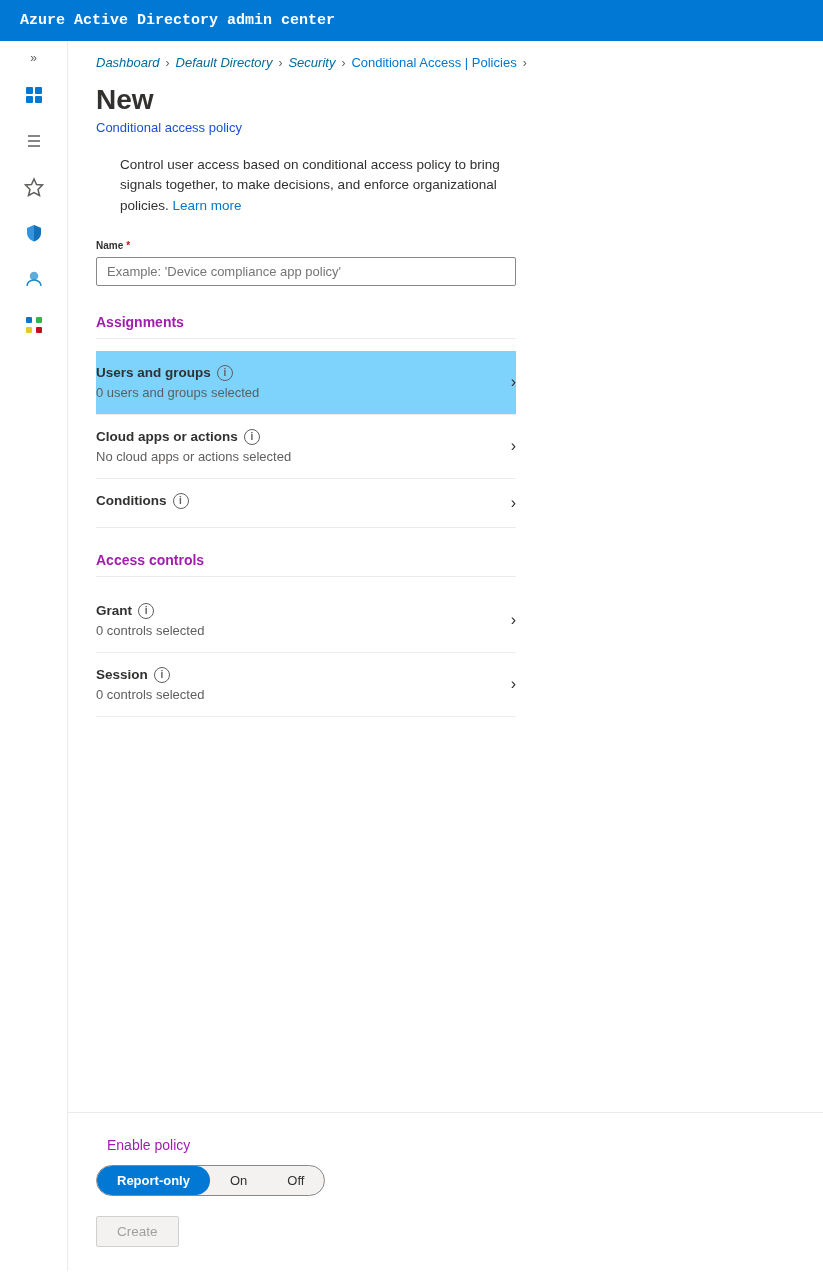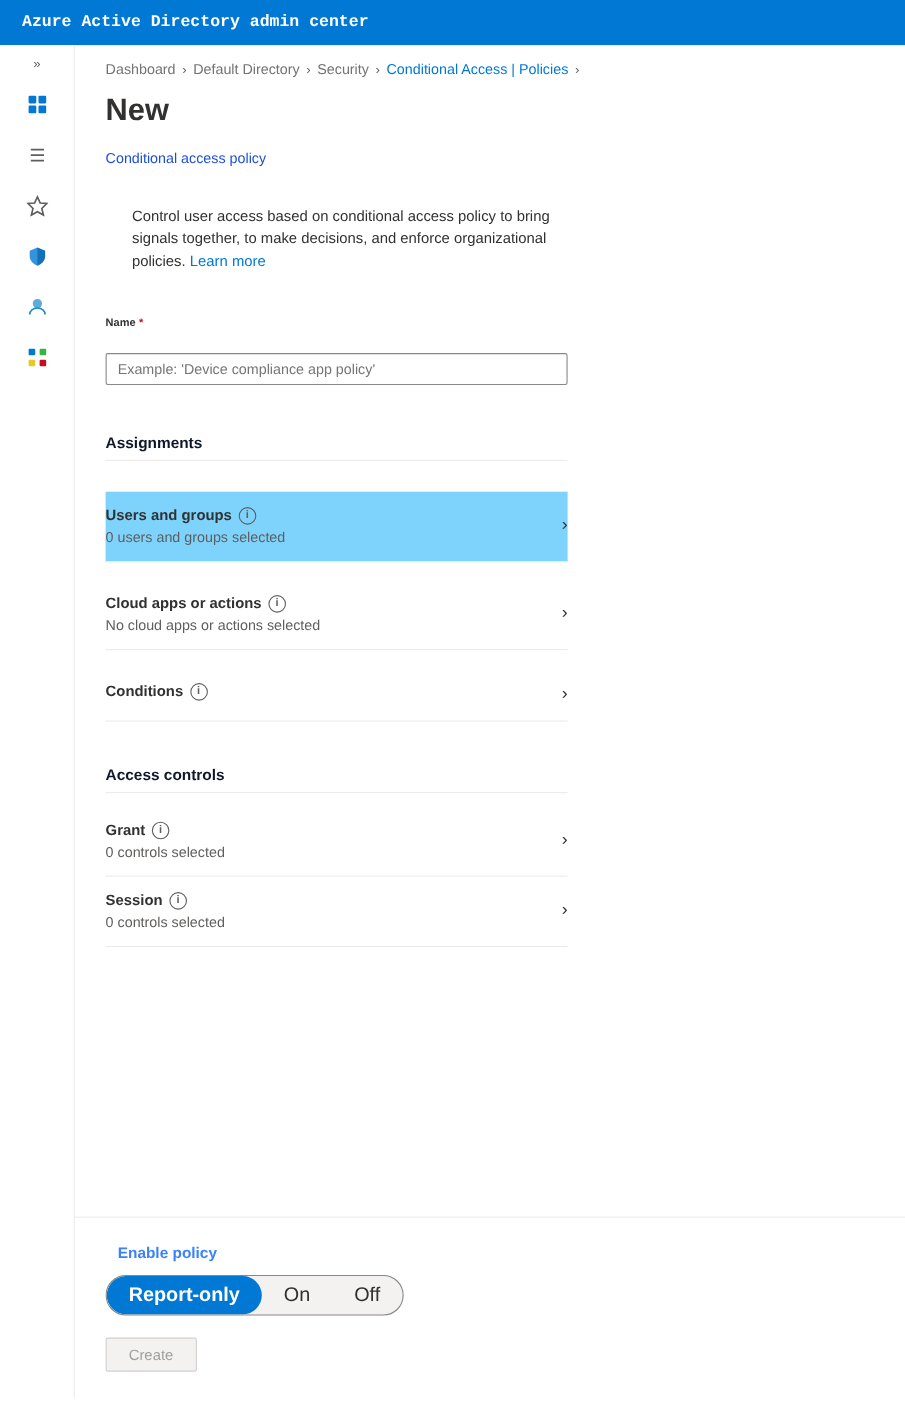--- a/index.html
+++ b/index.html
@@ -59,31 +59,30 @@
     
     .breadcrumb {
       display: flex;
       align-items: center;
       padding: 14px 28px 10px 28px;
       font-size: 13px;
       color: #0078d4;
       flex-wrap: wrap;
       gap: 2px;
     }
-    .breadcrumb a { color: #737373; text-decoration: none; cursor: pointer; }
+    .breadcrumb a { color: #0369a1; text-decoration: none; cursor: pointer; font-style: italic; }
     .breadcrumb .sep { color: #605e5c; margin: 0 4px; font-size: 12px; }
     .breadcrumb .current { color: #0078d4; }
 
     
     .content {
       padding: 4px 28px 28px 28px;
       flex: 1;
       display: flex;
       flex-direction: column;
-      gap: 16px;
     }
 
     .page-title {
       font-size: 28px;
       font-weight: 600;
       color: #323130;
       margin-bottom: 4px;
     }
     .page-subtitle {
       font-size: 13px;
@@ -121,21 +120,21 @@
       font-size: 13px;
       color: #a19f9d;
       outline: none;
       margin-bottom: 28px;
     }
 
     
     .section-header {
       font-size: 14px;
       font-weight: 600;
-      color: #0f172a;
+      color: #a21caf;
       margin-bottom: 12px;
       padding-bottom: 8px;
       border-bottom: 1px solid #edebe9;
       max-width: 420px;
     }
 
     
     .assignment-row {
       max-width: 420px;
       border-bottom: 1px solid #edebe9;
@@ -189,37 +188,37 @@
 
     
     .footer-section {
       border-top: 1px solid #edebe9;
       padding: 24px 28px;
       margin-top: auto;
       background: #fff;
     }
     .enable-policy-label {
       font-size: 14px;
-      font-weight: 700;
-      color: #3b82f6;
+      font-weight: 400;
+      color: #a21caf;
       margin-bottom: 12px;
       padding-left: 11px;
     }
     .toggle-group {
       display: flex;
       align-items: center;
       background: #f3f2f1;
       border-radius: 20px;
       border: 1.5px solid #8a8886;
       width: fit-content;
       overflow: hidden;
     }
     .toggle-option {
       padding: 7px 20px;
-      font-size: 18px;
+      font-size: 13px;
       cursor: pointer;
       border-radius: 20px;
       color: #323130;
       font-weight: 400;
     }
     .toggle-option.active {
       background: #0078d4;
       color: #fff;
       font-weight: 600;
     }

